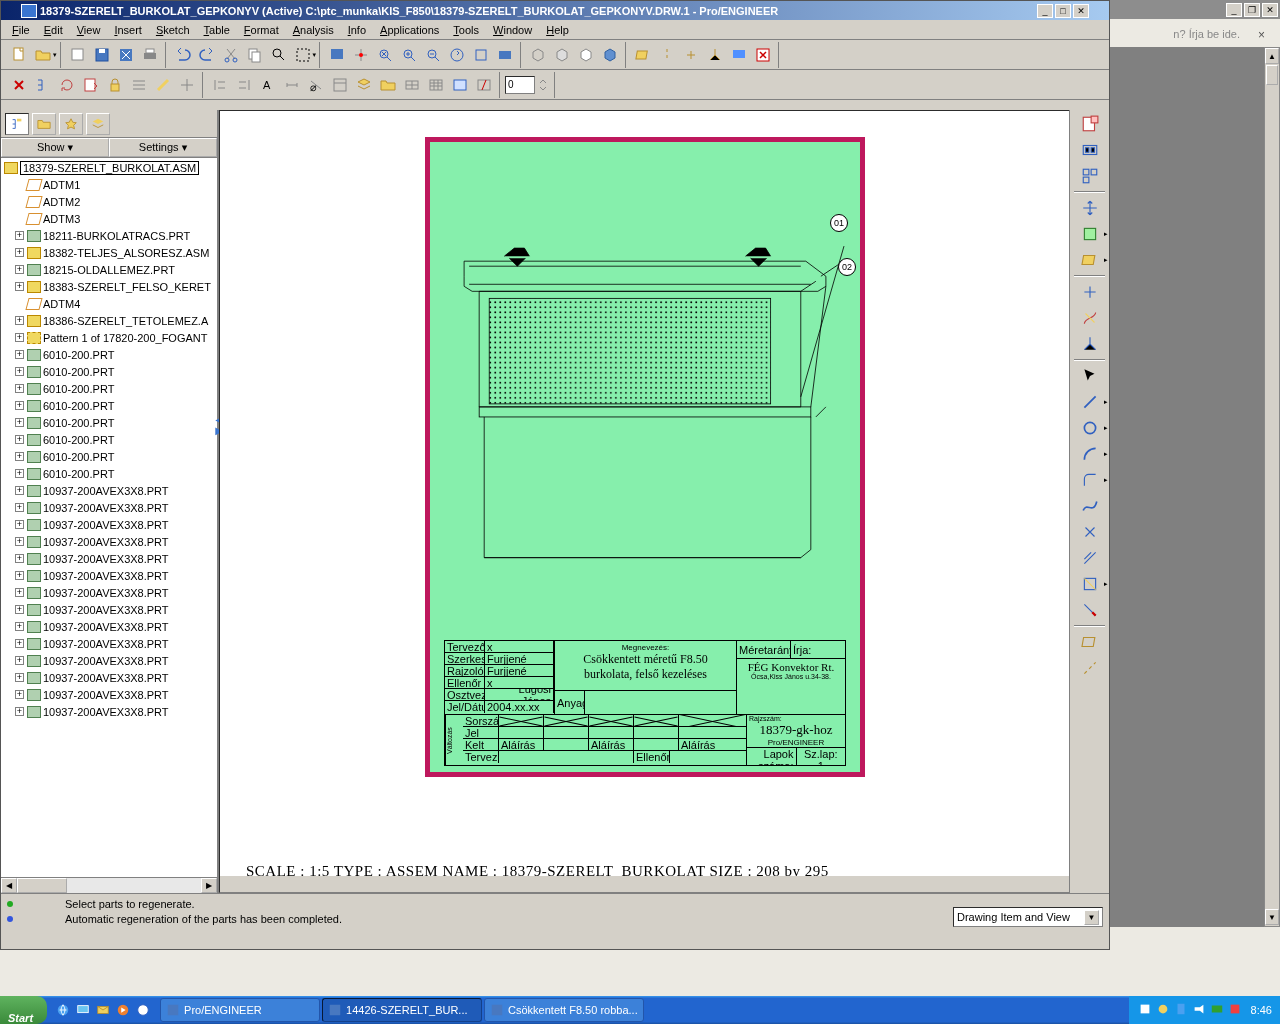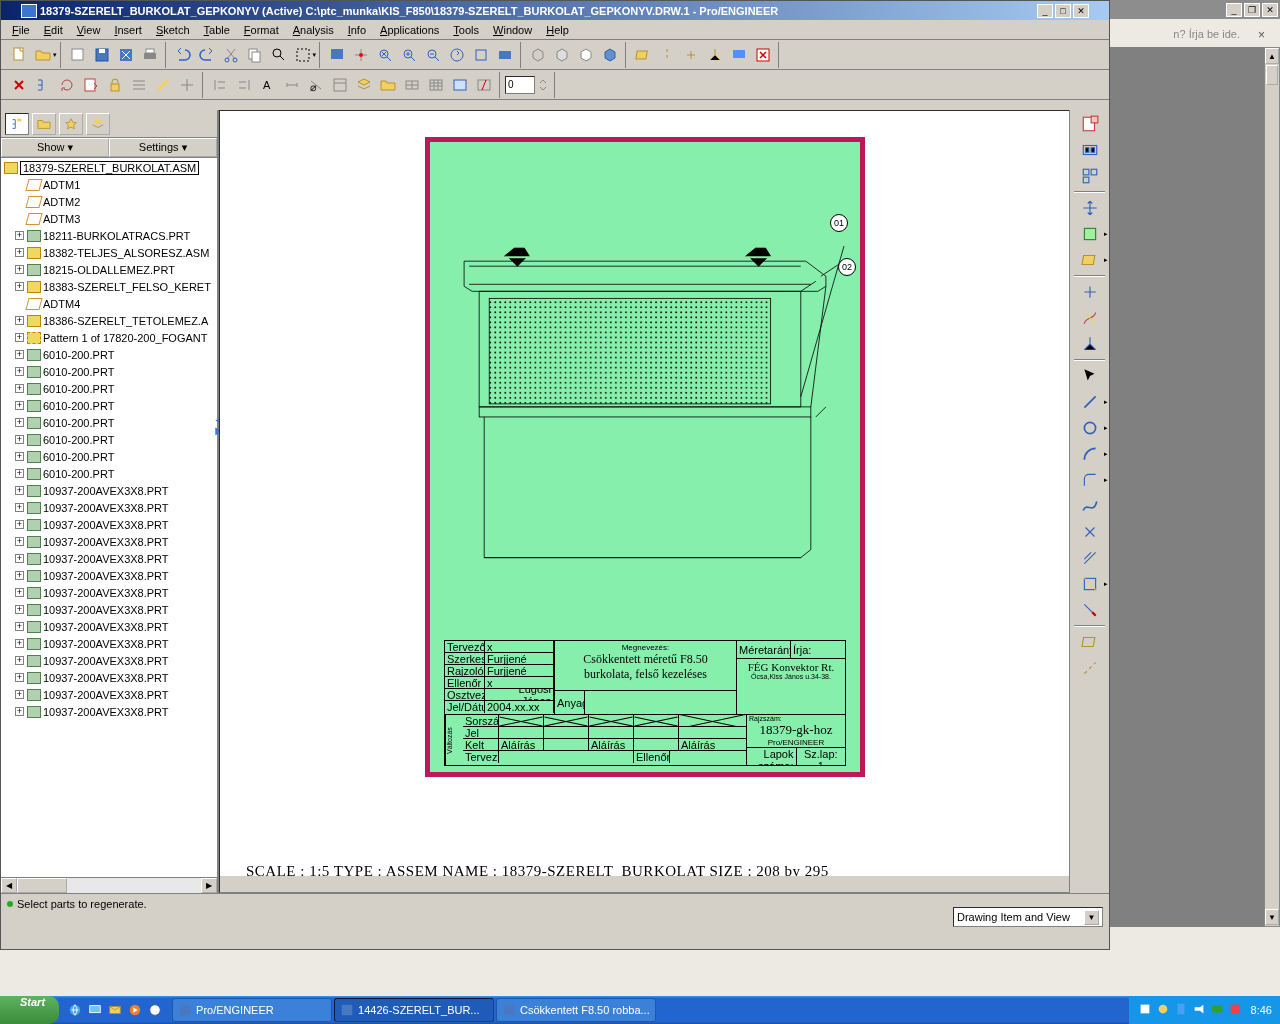--- a/index.html
+++ b/index.html
@@ -72,27 +72,27 @@
 .canvas-vscroll .arrow{height:16px;border:1px outset #fff;display:flex;align-items:center;justify-content:center;font-size:8px;}
 .canvas-vscroll .arrow.bot{position:absolute;bottom:0;left:0;right:0;}
 .canvas-hscroll{position:absolute;left:0;right:16px;bottom:0;height:16px;background:#d4d0c8;}
 
 .right-tool{position:absolute;right:0;top:109px;width:40px;bottom:56px;background:#d4d0c8;border-left:1px solid #808080;}
 .rt-btn{width:26px;height:24px;margin:2px auto;border:1px solid transparent;display:flex;align-items:center;justify-content:center;position:relative;}
 .rt-btn.fly::after{content:"▸";font-size:7px;position:absolute;right:-6px;color:#000;}
 .rt-sep{height:2px;border-top:1px solid #808080;border-bottom:1px solid #fff;margin:3px 4px;}
 
 .status-area{position:absolute;left:0;right:0;bottom:20px;height:36px;background:#d4d0c8;border-top:1px solid #808080;padding:2px 6px;font-size:11px;}
-.status-line{display:flex;align-items:center;height:15px;}
+.status-line{display:flex;align-items:center;height:15px;gap:48px;}
 .status-dot{width:6px;height:6px;border-radius:50%;margin-right:4px;}
 .status-combo{position:absolute;right:6px;bottom:2px;width:150px;height:20px;background:#fff;border:1px inset #808080;display:flex;align-items:center;padding:0 3px;}
 .status-combo .cbarr{margin-left:auto;width:15px;height:15px;background:#d4d0c8;border:1px outset #fff;display:flex;align-items:center;justify-content:center;font-size:8px;}
 
 .taskbar{position:absolute;left:0;right:0;bottom:0;height:28px;background:linear-gradient(#3a9aee,#2265cf 8%,#2265cf 92%,#1a50a0);display:flex;align-items:center;}
-.start-btn{height:28px;padding:0 14px 0 20px;background:linear-gradient(#5fb35f,#3a8a3a);color:#fff;font-weight:bold;font-style:italic;display:flex;align-items:flex-start;border-radius:0 10px 10px 0;font-size:13px;}
+.start-btn{height:28px;padding:0 14px 0 8px;background:linear-gradient(#5fb35f,#3a8a3a);color:#fff;font-weight:bold;font-style:italic;display:flex;align-items:flex-end;border-radius:0 10px 10px 0;font-size:13px;}
 .ql{display:flex;align-items:center;padding:0 6px;}
 .ql-btn{width:18px;height:20px;margin:0 1px;display:flex;align-items:center;justify-content:center;}
 .task-btn{height:24px;min-width:160px;max-width:160px;margin:0 1px;background:#3c81d9;border:1px solid #2255aa;border-radius:3px;color:#fff;display:flex;align-items:center;padding:0 5px;font-size:11px;overflow:hidden;}
 .task-btn.active{background:#1f5bb8;border:1px inset #14408a;}
 .tray{margin-left:auto;height:28px;background:#1596e8;display:flex;align-items:center;padding:0 8px;color:#fff;font-size:11px;}
 .tray-icon{width:16px;height:16px;margin:0 1px;}
 </style>
 </head>
 <body>
 
@@ -910,20 +910,24 @@
           <path d="M3 13L13 3" stroke="#b89030" stroke-dasharray="3"></path>
         </svg>
       </div>
   </div>
 
   <div class="status-area">
     <div class="status-line">
         <div class="status-dot" style="background:#2a2"></div>
         <span>Select parts to regenerate.</span>
       </div>
+    <div class="status-line">
+        <div class="status-dot" style="background:#35d"></div>
+        <span>Automatic regeneration of the parts has been completed.</span>
+      </div>
     <div class="status-combo">
         <span>Drawing Item and View</span>
         <div class="cbarr">▼</div>
       </div>
   </div>
 </div>
 
 <div class="taskbar">
   <div class="start-btn">
       <span>Start</span>

